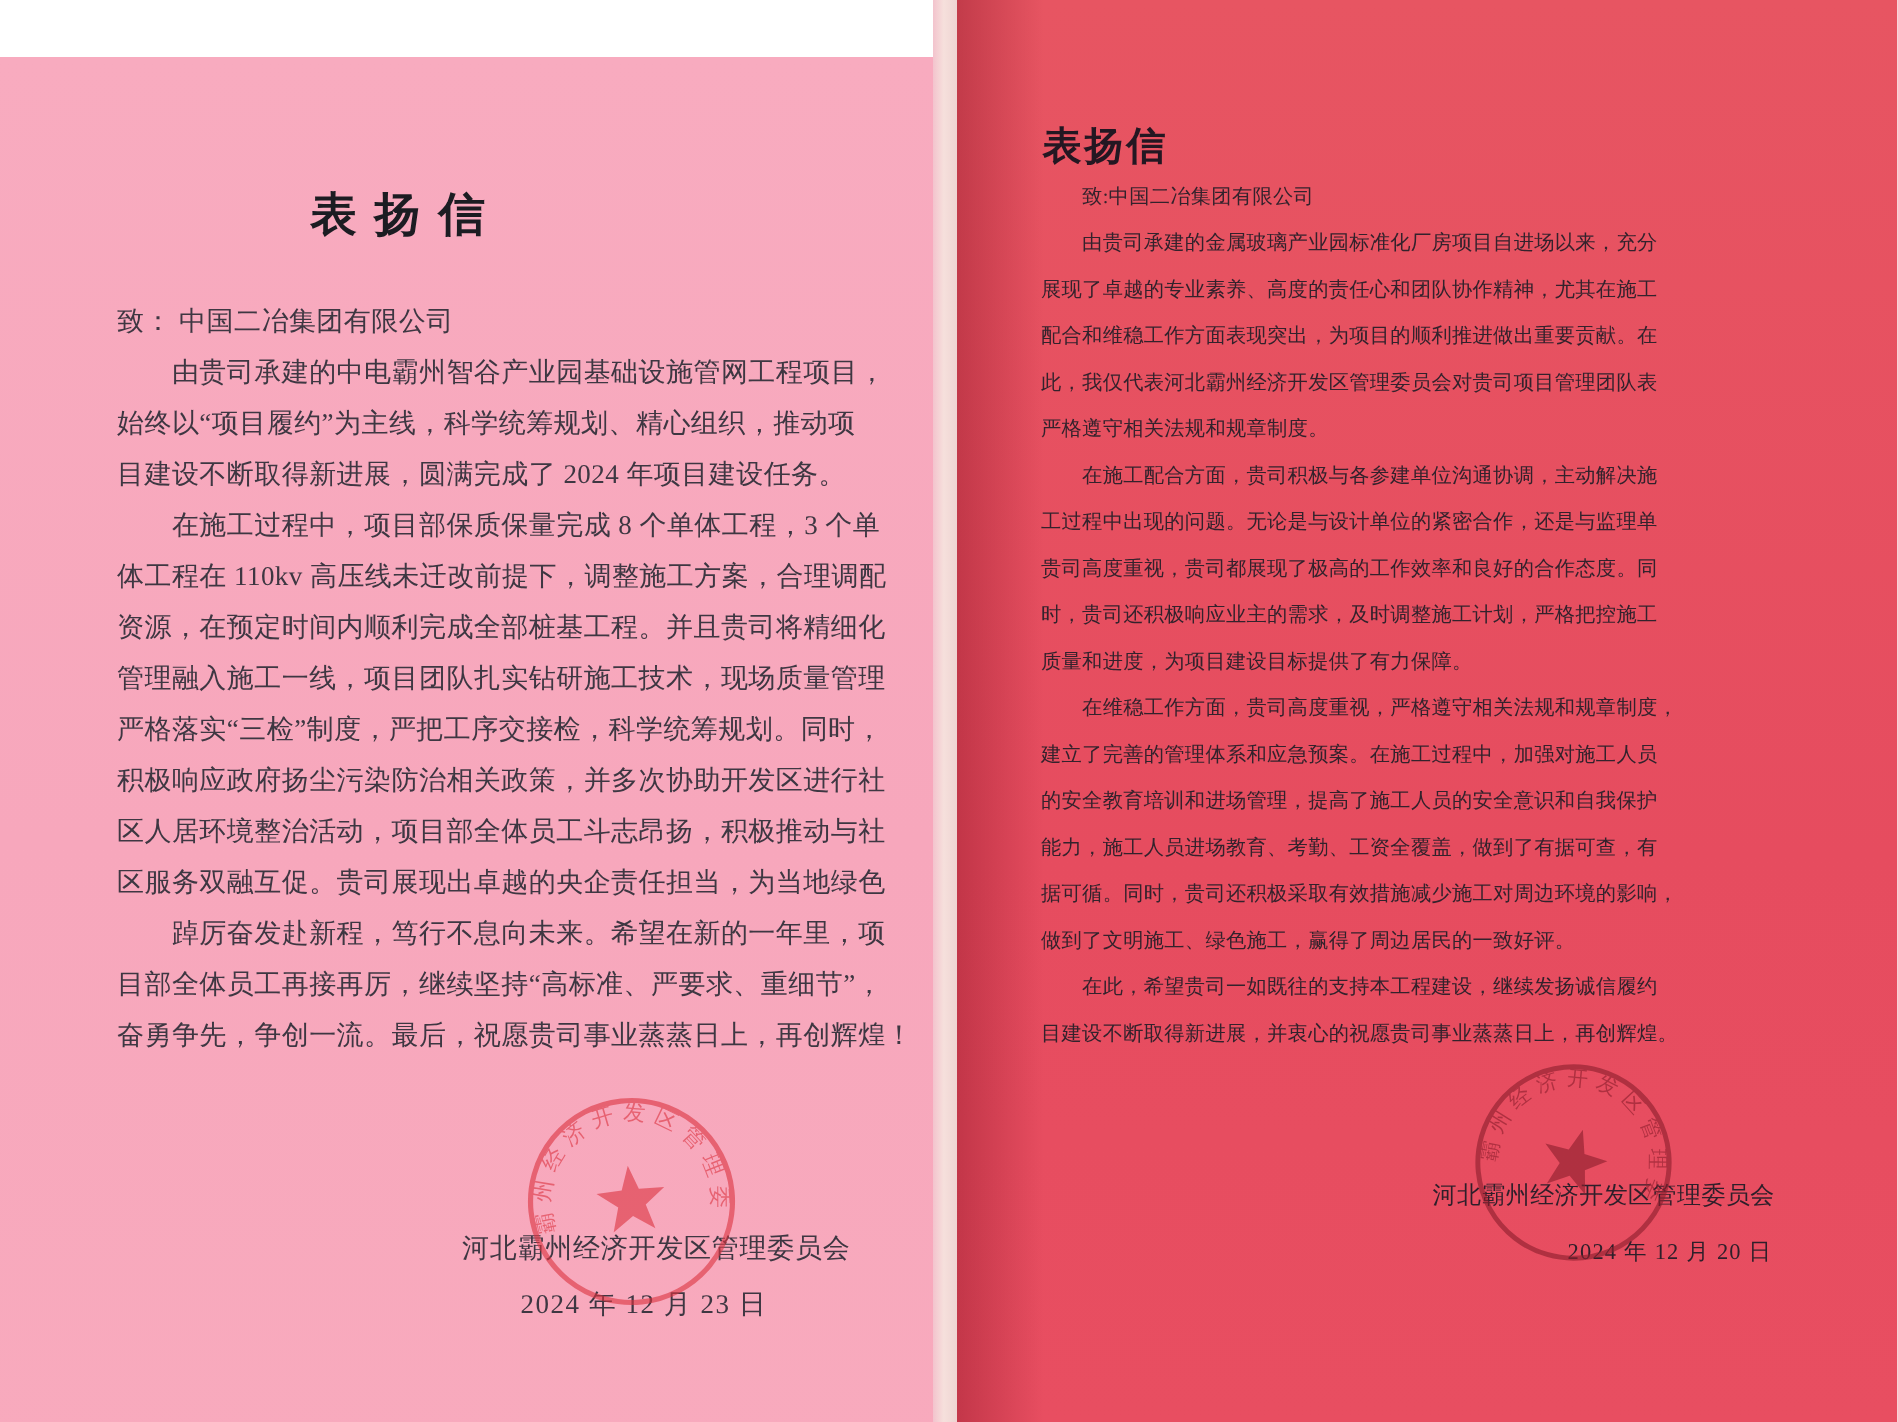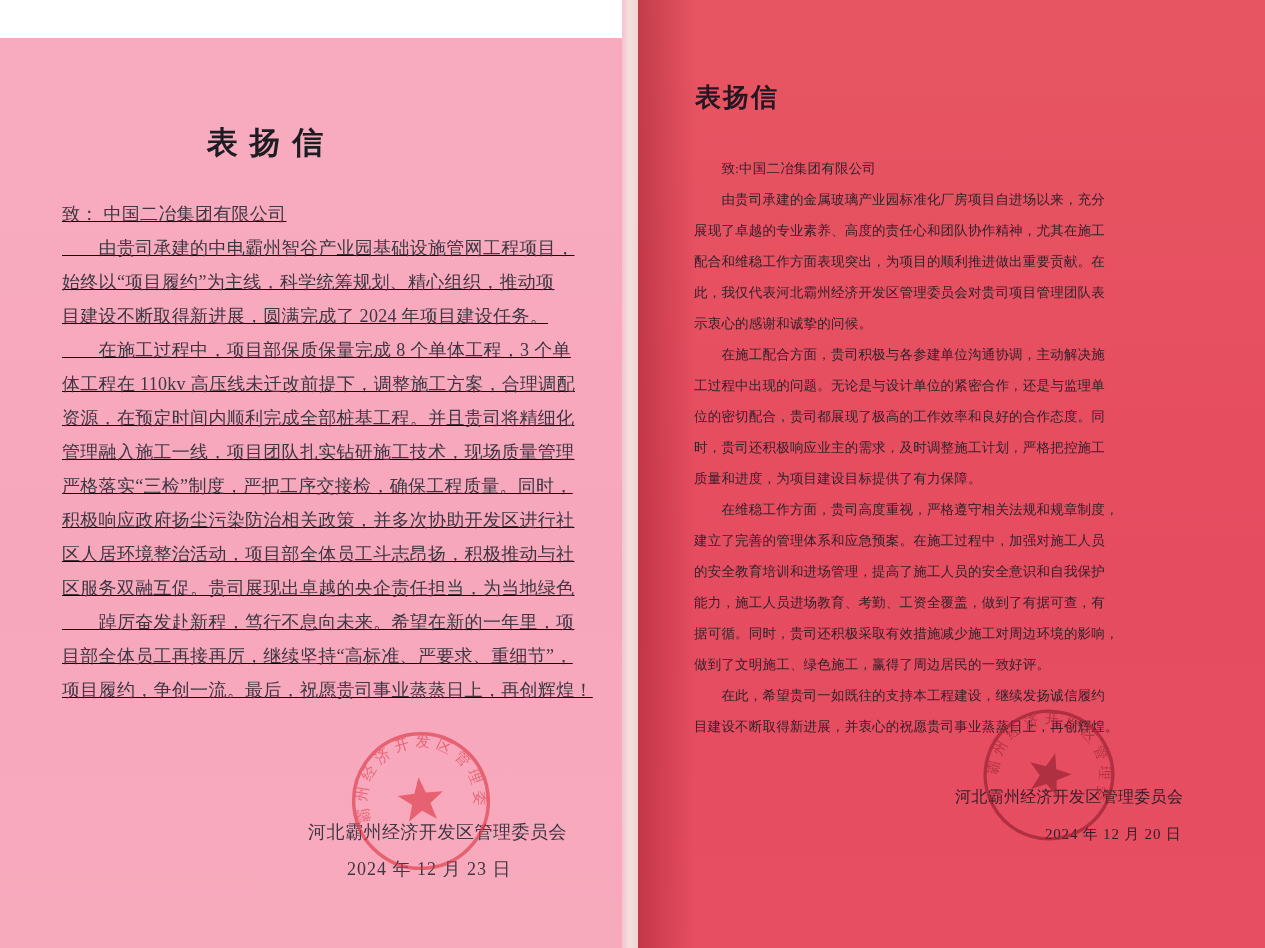--- a/index.html
+++ b/index.html
@@ -65,37 +65,35 @@
     text-align: left;
     font-size: 26px;
     font-weight: bold;
     letter-spacing: 2px;
     color: #241722;
   }
 
   
   .lp-body {
     position: absolute;
-    left: 62px; top: 159px;
+    left: 78px; top: 159px;
     width: 520px;
-    text-decoration: underline;
   }
   .lp-body .line {
     height: 34px;
     line-height: 34px;
     font-size: 18px;
     letter-spacing: 0.3px;
     white-space: nowrap;
     color: #3e3742;
   }
   .rp-body {
     position: absolute;
     left: 694px; top: 115px;
     width: 430px;
-    margin-top: 38px;
   }
   .rp-body .line {
     height: 31px;
     line-height: 31px;
     font-size: 13.5px;
     letter-spacing: 0.2px;
     white-space: nowrap;
     color: #33222c;
   }
 
@@ -171,48 +169,48 @@
     <div class="lp-title">表 扬 信</div>
     <div class="lp-body">
         <div class="line">致： 中国二冶集团有限公司</div>
         <div class="line">　　由贵司承建的中电霸州智谷产业园基础设施管网工程项目，</div>
         <div class="line">始终以“项目履约”为主线，科学统筹规划、精心组织，推动项</div>
         <div class="line">目建设不断取得新进展，圆满完成了 2024 年项目建设任务。</div>
         <div class="line">　　在施工过程中，项目部保质保量完成 8 个单体工程，3 个单</div>
         <div class="line">体工程在 110kv 高压线未迁改前提下，调整施工方案，合理调配</div>
         <div class="line">资源，在预定时间内顺利完成全部桩基工程。并且贵司将精细化</div>
         <div class="line">管理融入施工一线，项目团队扎实钻研施工技术，现场质量管理</div>
-        <div class="line">严格落实“三检”制度，严把工序交接检，确保工程质量。同时，</div>
+        <div class="line">严格落实“三检”制度，严把工序交接检，科学统筹规划。同时，</div>
         <div class="line">积极响应政府扬尘污染防治相关政策，并多次协助开发区进行社</div>
         <div class="line">区人居环境整治活动，项目部全体员工斗志昂扬，积极推动与社</div>
         <div class="line">区服务双融互促。贵司展现出卓越的央企责任担当，为当地绿色</div>
         <div class="line">　　踔厉奋发赴新程，笃行不息向未来。希望在新的一年里，项</div>
         <div class="line">目部全体员工再接再厉，继续坚持“高标准、严要求、重细节”，</div>
-        <div class="line">项目履约，争创一流。最后，祝愿贵司事业蒸蒸日上，再创辉煌！</div>
+        <div class="line">奋勇争先，争创一流。最后，祝愿贵司事业蒸蒸日上，再创辉煌！</div>
       </div>
     <div class="lp-sign">河北霸州经济开发区管理委员会</div>
     <div class="lp-date">2024 年 12 月 23 日</div>
   </div>
 
   <div class="page-gap"></div>
 
   <div class="page-right">
     <div class="spine-shadow"></div>
   </div>
   <div class="rp-title">表扬信</div>
   <div class="rp-body">
       <div class="line">　　致:中国二冶集团有限公司</div>
       <div class="line">　　由贵司承建的金属玻璃产业园标准化厂房项目自进场以来，充分</div>
       <div class="line">展现了卓越的专业素养、高度的责任心和团队协作精神，尤其在施工</div>
       <div class="line">配合和维稳工作方面表现突出，为项目的顺利推进做出重要贡献。在</div>
       <div class="line">此，我仅代表河北霸州经济开发区管理委员会对贵司项目管理团队表</div>
-      <div class="line">示衷心的感谢和诚挚的问候。</div>
+      <div class="line">严格遵守相关法规和规章制度。</div>
       <div class="line">　　在施工配合方面，贵司积极与各参建单位沟通协调，主动解决施</div>
       <div class="line">工过程中出现的问题。无论是与设计单位的紧密合作，还是与监理单</div>
-      <div class="line">位的密切配合，贵司都展现了极高的工作效率和良好的合作态度。同</div>
+      <div class="line">贵司高度重视，贵司都展现了极高的工作效率和良好的合作态度。同</div>
       <div class="line">时，贵司还积极响应业主的需求，及时调整施工计划，严格把控施工</div>
       <div class="line">质量和进度，为项目建设目标提供了有力保障。</div>
       <div class="line">　　在维稳工作方面，贵司高度重视，严格遵守相关法规和规章制度，</div>
       <div class="line">建立了完善的管理体系和应急预案。在施工过程中，加强对施工人员</div>
       <div class="line">的安全教育培训和进场管理，提高了施工人员的安全意识和自我保护</div>
       <div class="line">能力，施工人员进场教育、考勤、工资全覆盖，做到了有据可查，有</div>
       <div class="line">据可循。同时，贵司还积极采取有效措施减少施工对周边环境的影响，</div>
       <div class="line">做到了文明施工、绿色施工，赢得了周边居民的一致好评。</div>
       <div class="line">　　在此，希望贵司一如既往的支持本工程建设，继续发扬诚信履约</div>
       <div class="line">目建设不断取得新进展，并衷心的祝愿贵司事业蒸蒸日上，再创辉煌。</div>

